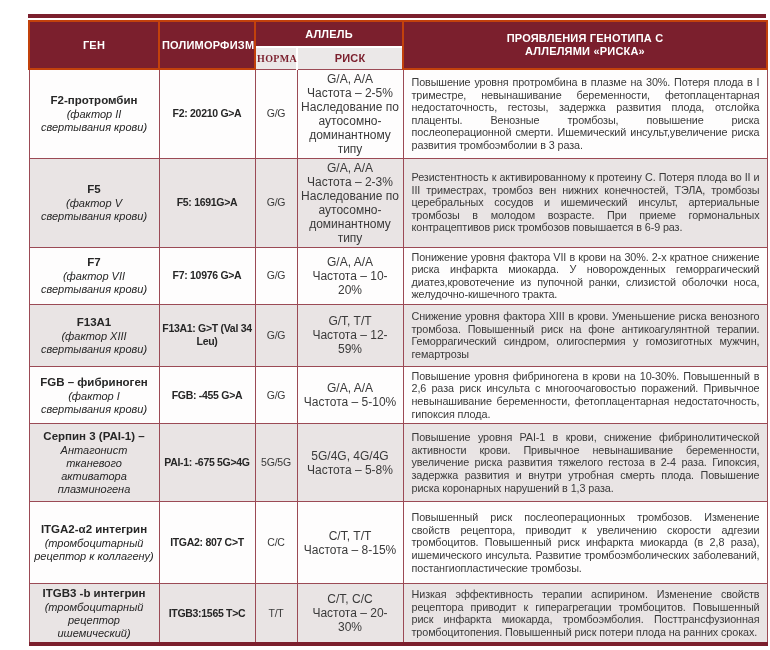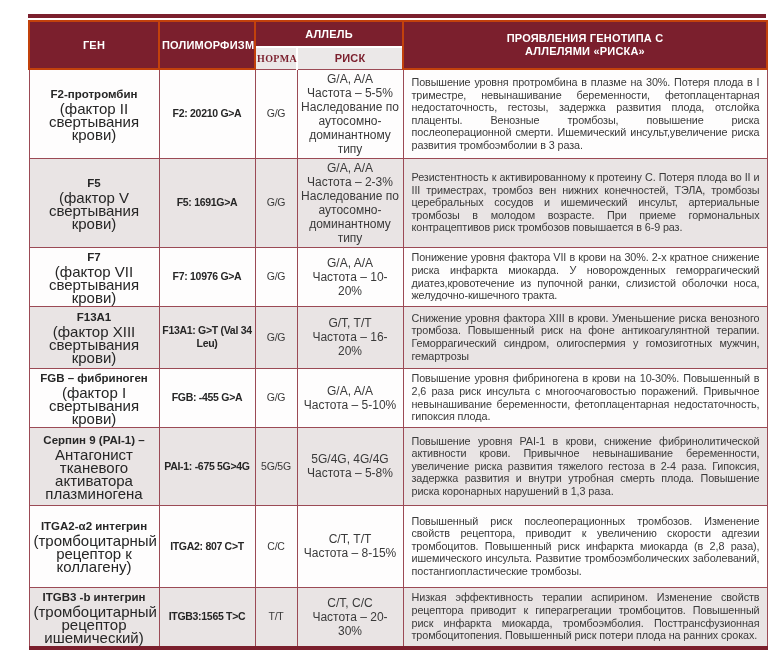--- a/index.html
+++ b/index.html
@@ -48,21 +48,21 @@
   .hdr-line{display:block;line-height:13px;}
   
   tbody td{
     border:1px solid var(--border);vertical-align:middle;
     font-size:11px;line-height:13px;
   }
   tbody tr:nth-child(odd) td{background:var(--row-white);}
   tbody tr:nth-child(even) td{background:var(--row-gray);}
   td.gene{text-align:center;padding:2px 4px;color:var(--gene-text);}
   .gname{font-weight:bold;font-size:11.5px;line-height:14px;}
-  .gdesc{font-size:15px;line-height:13px;margin-top:1px;}
+  .gdesc{font-style:italic;font-size:11px;line-height:13px;margin-top:1px;}
   td.poly{
     text-align:center;font-weight:bold;color:var(--gene-text);
     font-size:10.5px;letter-spacing:-.3px;padding:2px 2px;line-height:13px;
   }
   td.norm{text-align:center;font-size:10.5px;letter-spacing:-.2px;padding:1px;margin-left:16px;}
   td.risk{text-align:center;padding:2px 3px;}
   .risk-line{display:block;line-height:14px;font-size:12px;}
   td.manif{
     text-align:justify;padding:3px 7px 3px 8px;
     font-size:10.8px;line-height:12.6px;letter-spacing:-.1px;margin-top:10px;
@@ -99,21 +99,21 @@
 
     <tr style="height:88px">
       <td class="gene">
         <div class="gname">F2-протромбин</div>
         <div class="gdesc">(фактор II свертывания крови)</div>
       </td>
       <td class="poly">F2: 20210 G&gt;A</td>
       <td class="norm">G/G</td>
       <td class="risk">
         <span class="risk-line">G/A, A/A</span>
-        <span class="risk-line">Частота – 5-5%</span>
+        <span class="risk-line">Частота – 2-5%</span>
         <span class="risk-line">Наследование по аутосомно-доминантному типу</span>
       </td>
       <td class="manif">Повышение уровня протромбина в плазме на 30%. Потеря плода в I триместре, невынашивание беременности, фетоплацентарная недостаточность, гестозы, задержка развития плода, отслойка плаценты. Венозные тромбозы, повышение риска послеоперационной смерти. Ишемический инсульт,увеличение риска развития тромбоэмболии в 3 раза.</td>
     </tr>
 
     <tr style="height:78px">
       <td class="gene">
         <div class="gname">F5</div>
         <div class="gdesc">(фактор V свертывания крови)</div>
       </td>
@@ -143,42 +143,42 @@
 
     <tr style="height:62px">
       <td class="gene">
         <div class="gname">F13A1</div>
         <div class="gdesc">(фактор XIII свертывания крови)</div>
       </td>
       <td class="poly">F13A1: G&gt;T (Val 34 Leu)</td>
       <td class="norm">G/G</td>
       <td class="risk">
         <span class="risk-line">G/T, T/T</span>
-        <span class="risk-line">Частота – 16-20%</span>
+        <span class="risk-line">Частота – 12-59%</span>
       </td>
       <td class="manif">Снижение уровня фактора XIII в крови. Уменьшение риска венозного тромбоза. Повышенный риск на фоне антикоагулянтной терапии. Геморрагический синдром, олигоспермия у гомозиготных мужчин, гемартрозы</td>
     </tr>
 
     <tr style="height:48px">
       <td class="gene">
         <div class="gname">FGB – фибриноген</div>
         <div class="gdesc">(фактор I свертывания крови)</div>
       </td>
       <td class="poly">FGB: -455 G&gt;A</td>
       <td class="norm">G/G</td>
       <td class="risk">
         <span class="risk-line">G/A, A/A</span>
         <span class="risk-line">Частота – 5-10%</span>
       </td>
       <td class="manif">Повышение уровня фибриногена в крови на 10-30%. Повышенный в 2,6 раза риск инсульта с многоочаговостью поражений. Привычное невынашивание беременности, фетоплацентарная недостаточность, гипоксия плода.</td>
     </tr>
 
     <tr style="height:78px">
       <td class="gene">
-        <div class="gname">Серпин 9 (PAI-1) –</div>
+        <div class="gname">Серпин 3 (PAI-1) –</div>
         <div class="gdesc">Антагонист тканевого активатора плазминогена</div>
       </td>
       <td class="poly">PAI-1: -675 5G&gt;4G</td>
       <td class="norm">5G/5G</td>
       <td class="risk">
         <span class="risk-line">5G/4G, 4G/4G</span>
         <span class="risk-line">Частота – 5-8%</span>
       </td>
       <td class="manif">Повышение уровня PAI-1 в крови, снижение фибринолитической активности крови. Привычное невынашивание беременности, увеличение риска развития тяжелого гестоза в 2-4 раза. Гипоксия, задержка развития и внутри утробная смерть плода. Повышение риска коронарных нарушений в 1,3 раза.</td>
     </tr>

